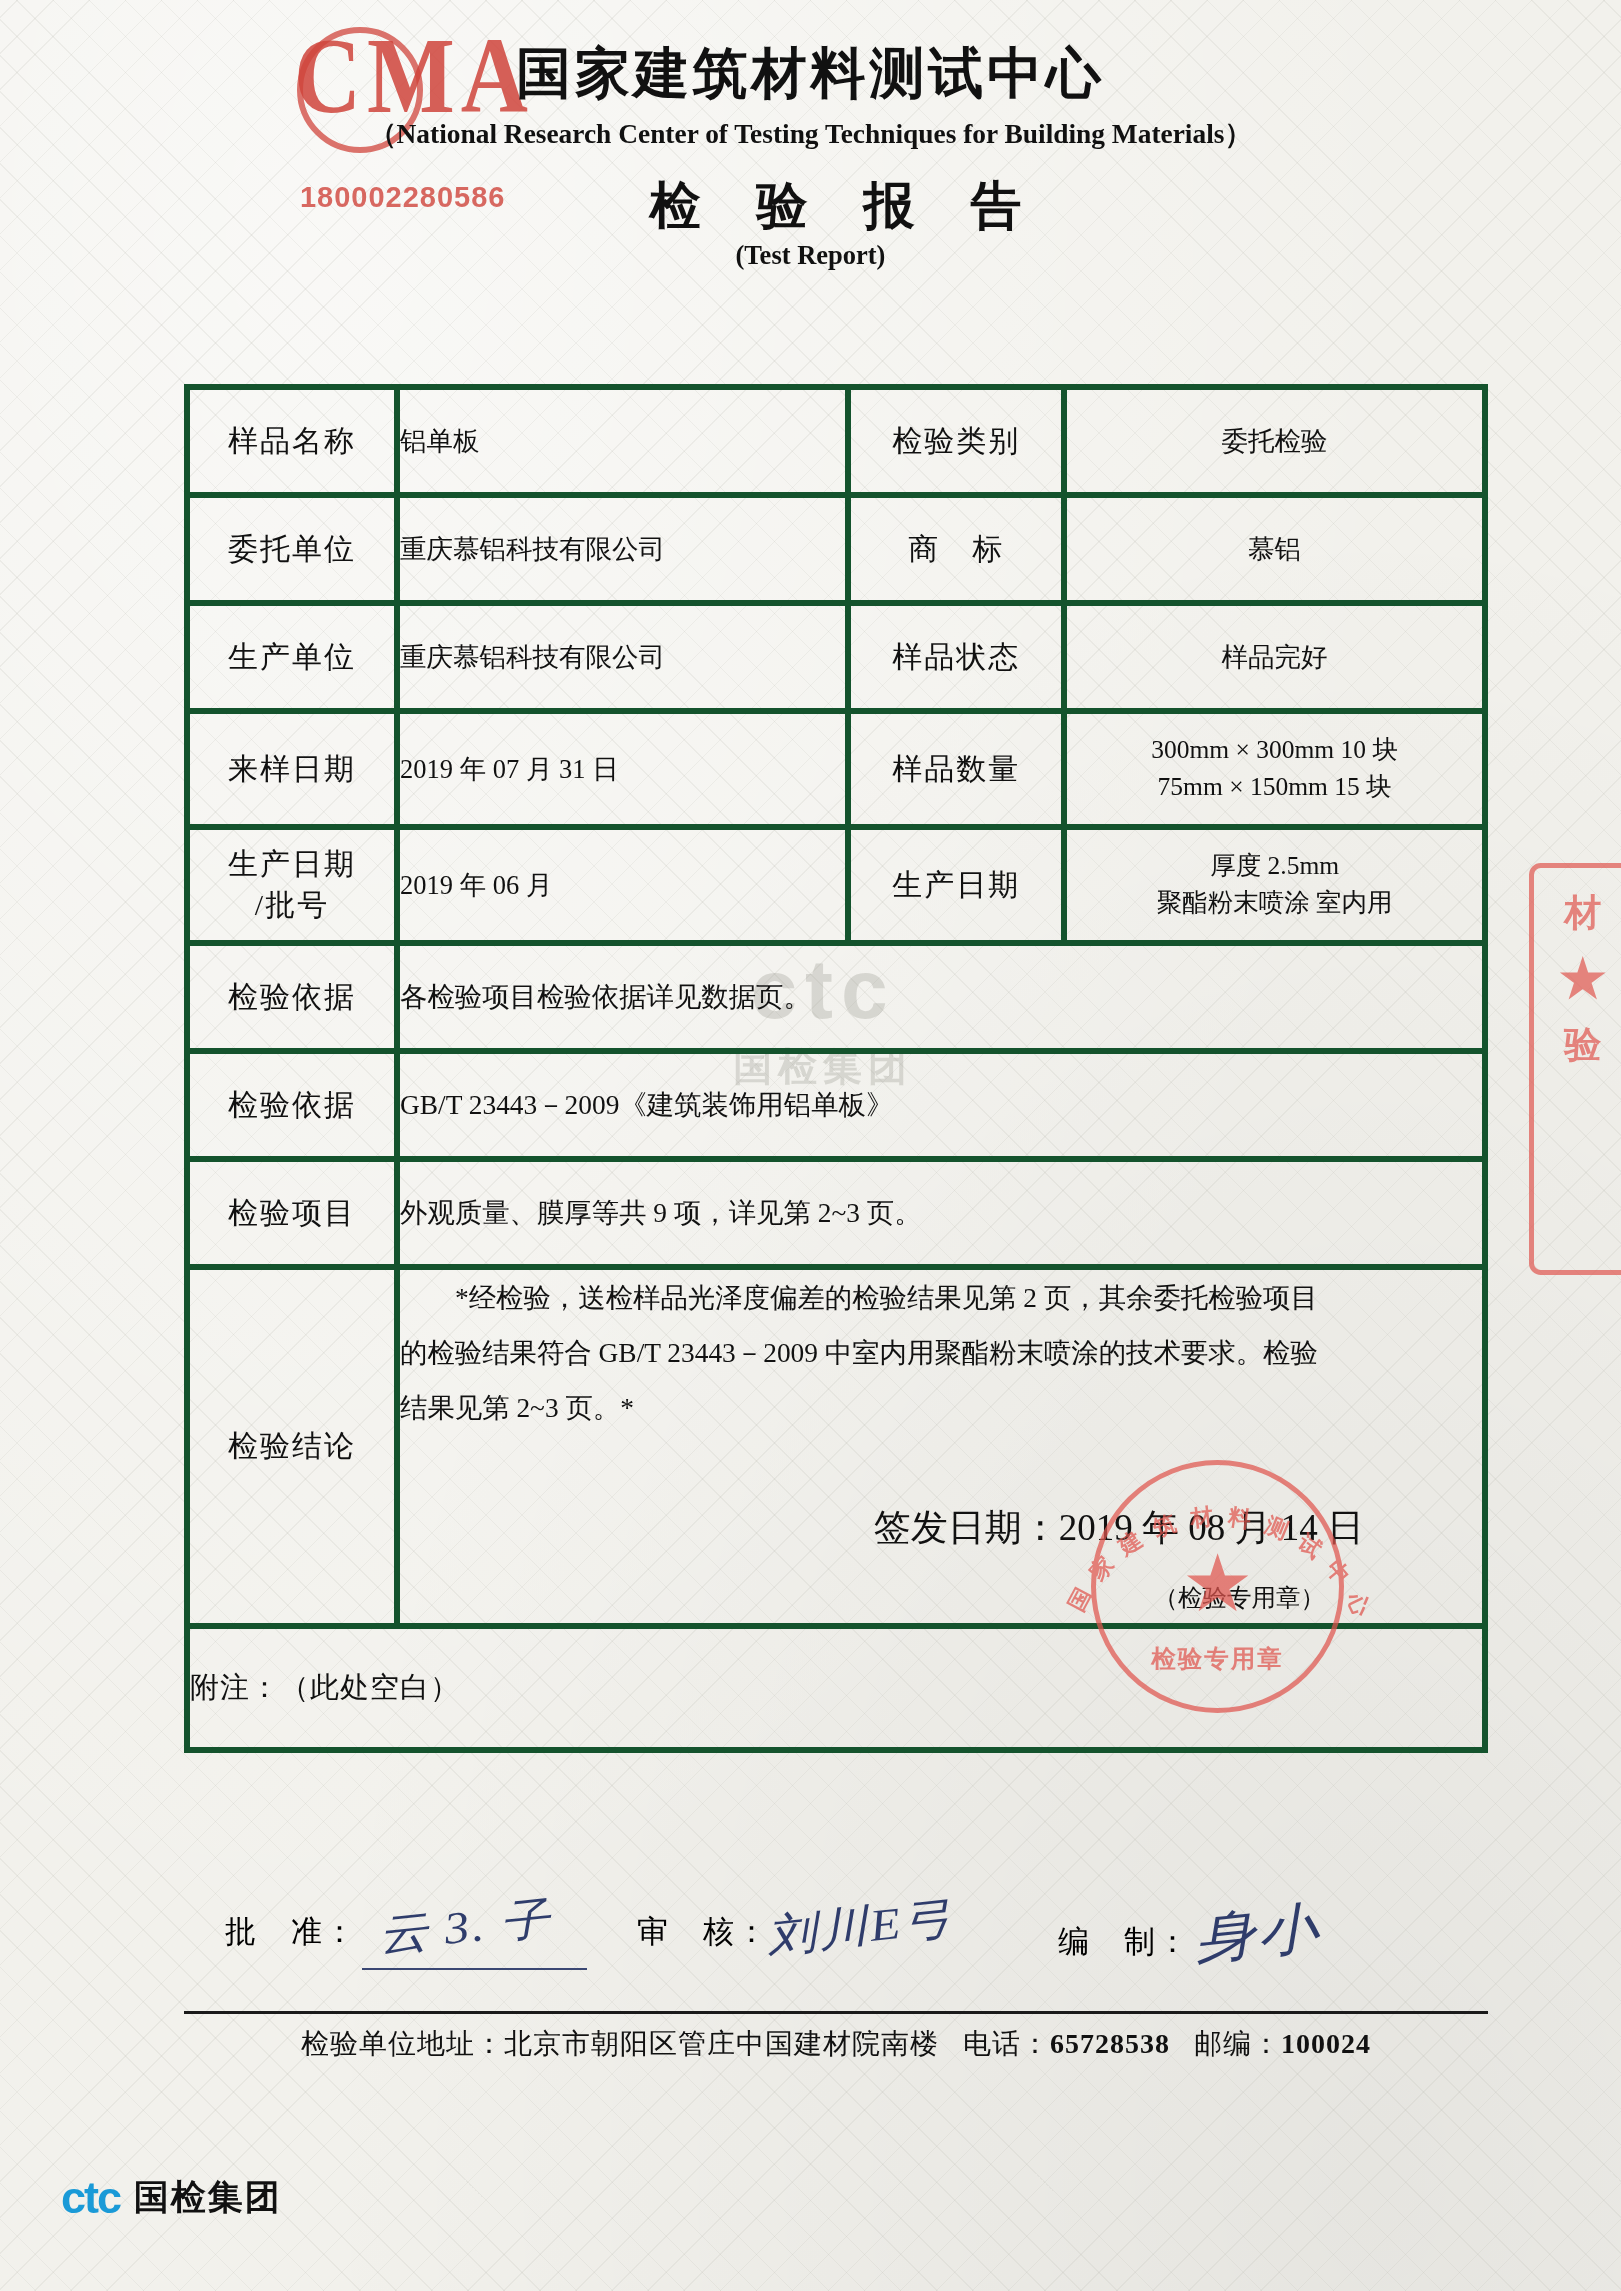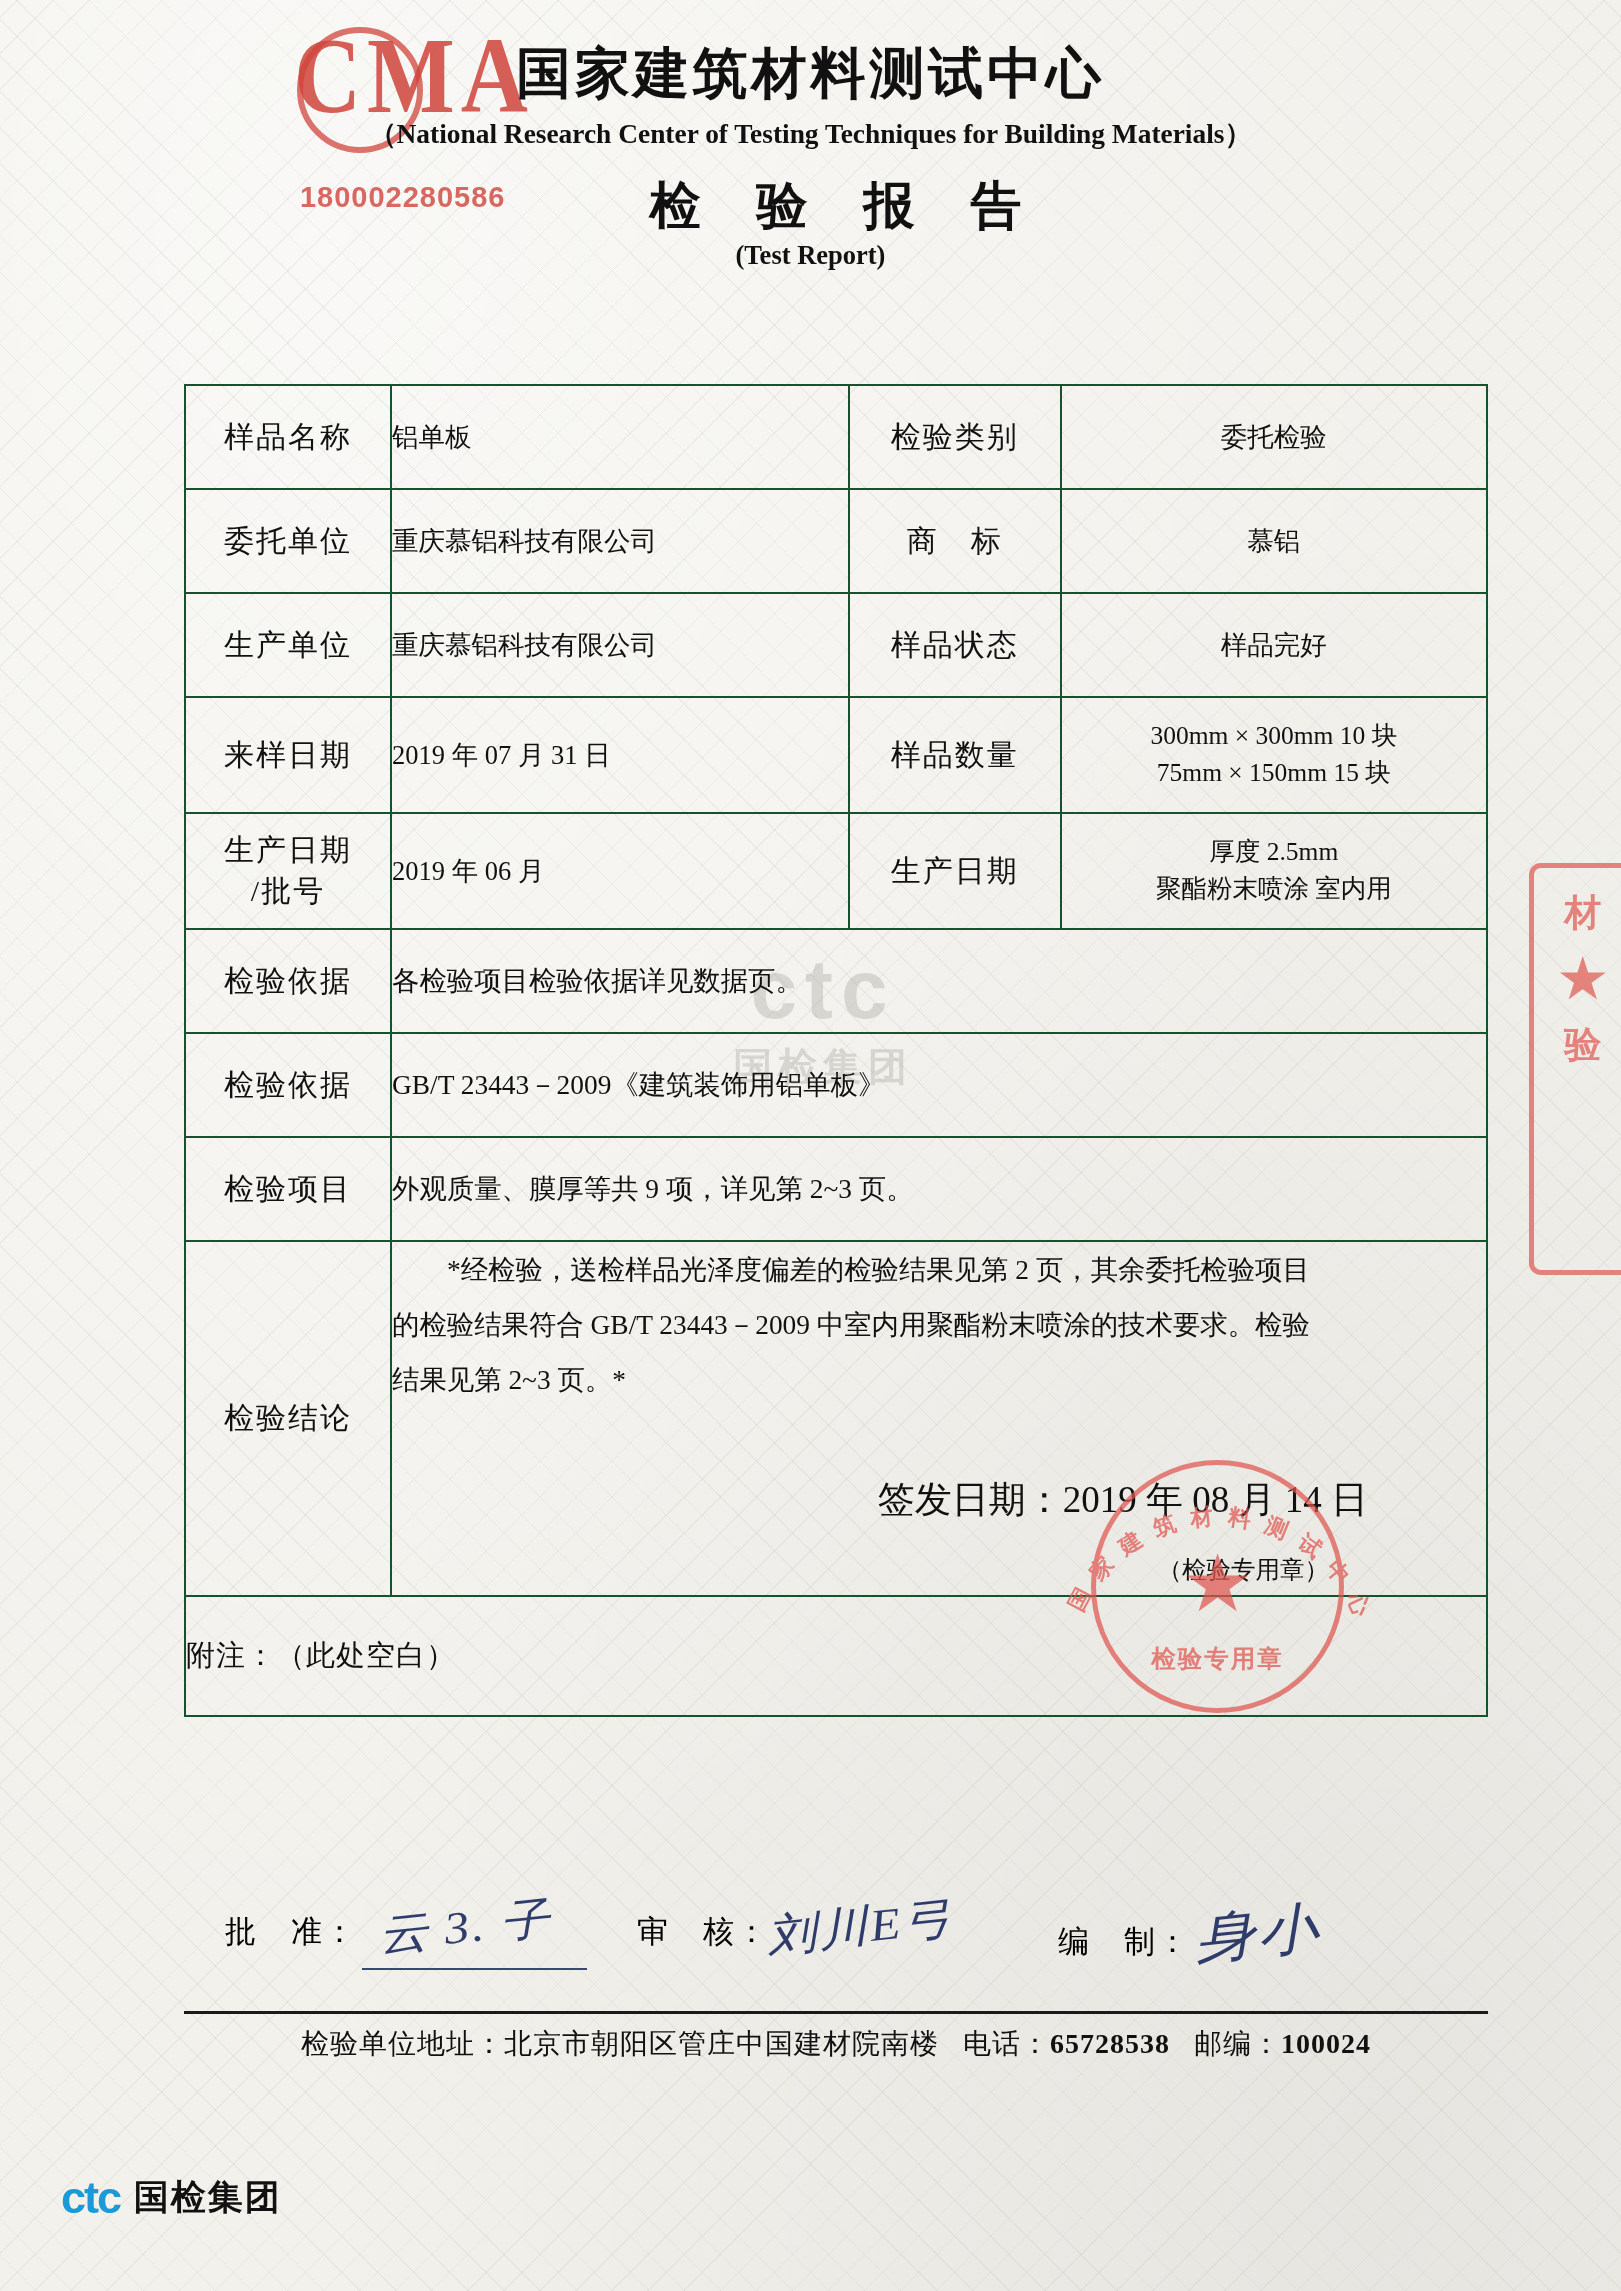--- a/index.html
+++ b/index.html
@@ -147,21 +147,21 @@
   
   .tbl {
     position: absolute;
     left: 184px;
     top: 384px;
     width: 1304px;
     border-collapse: collapse;
     background: transparent;
   }
   .tbl td {
-    border: 2px solid #14532d;
+    border: 6px solid #14532d;
     padding: 0;
     color: #111;
     vertical-align: middle;
   }
   .lbl {
     width: 204px;
     text-align: center;
     font-size: 30px;
     letter-spacing: 2px;
     font-weight: normal;

